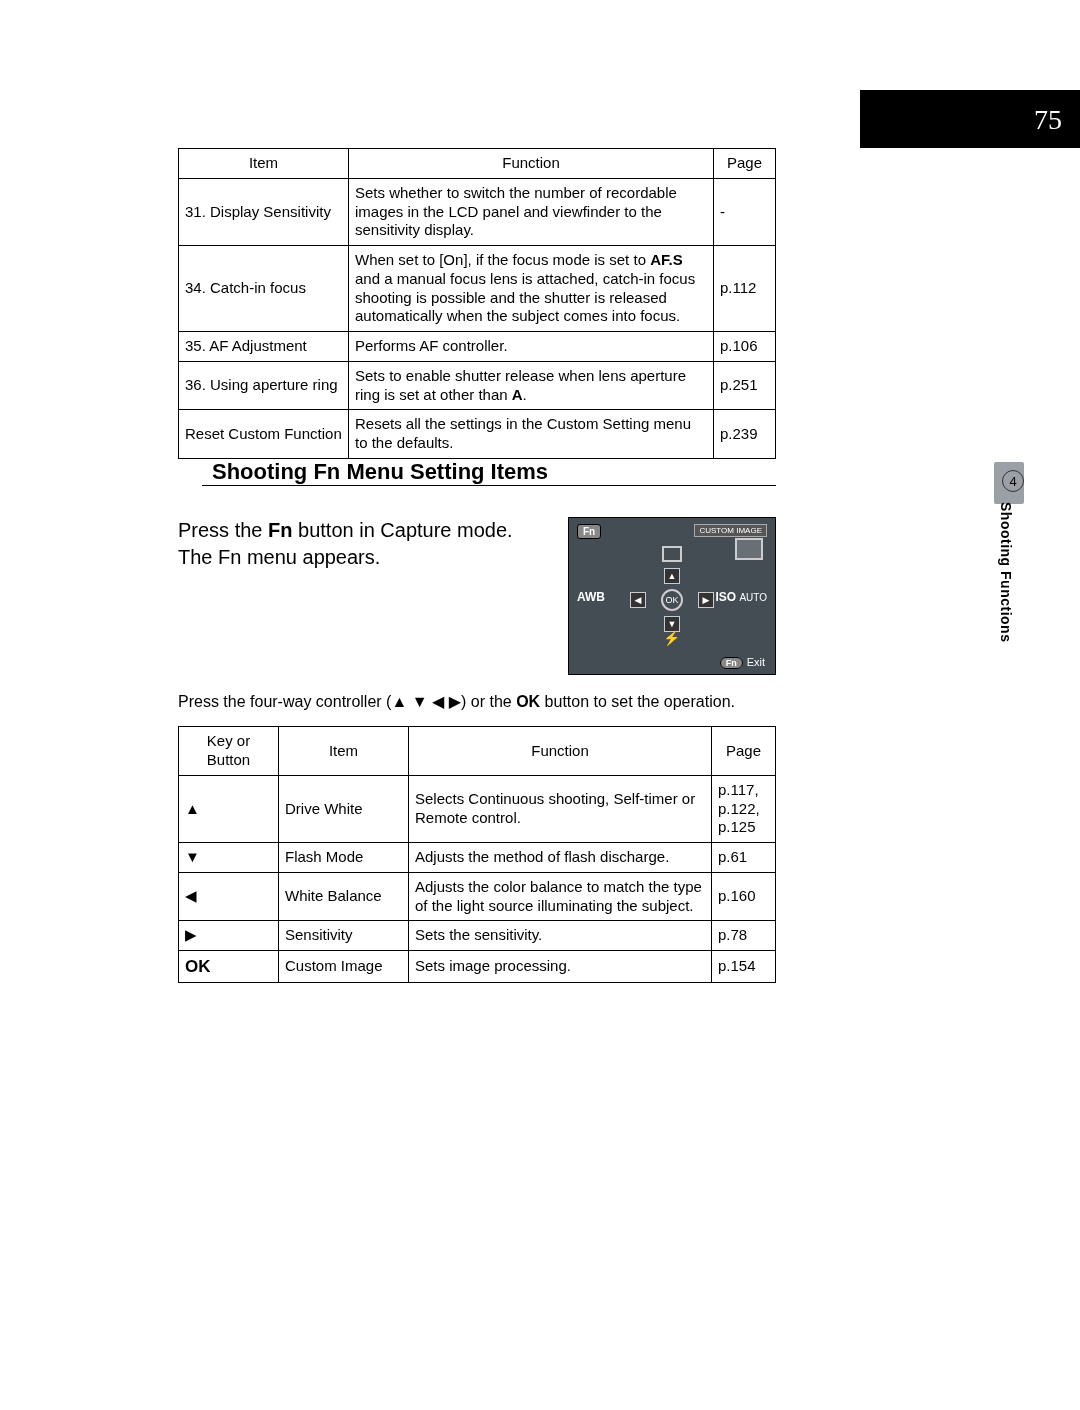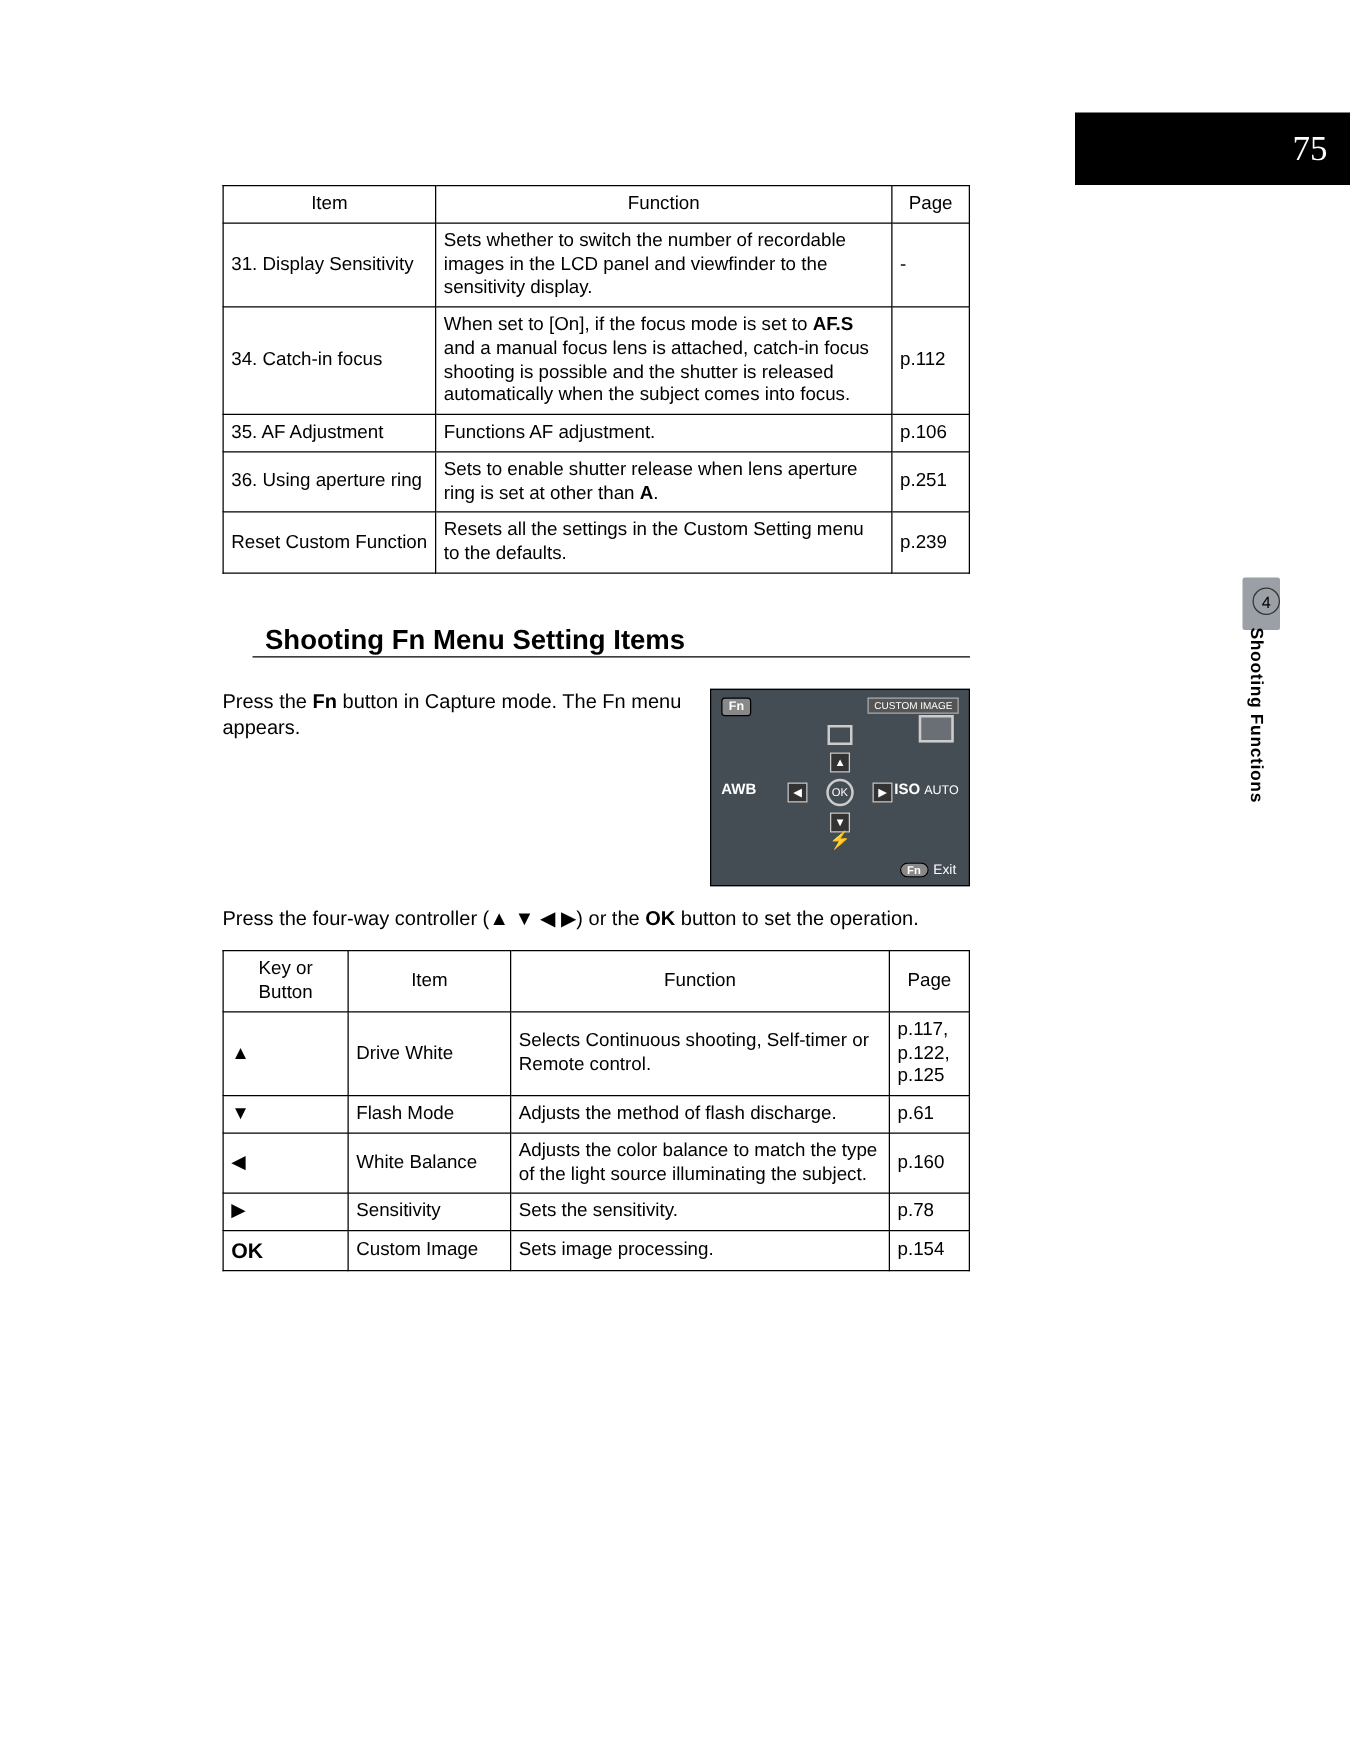--- a/index.html
+++ b/index.html
@@ -51,24 +51,23 @@
     line-height: 1.25;
   }
   table.tbl th {
     font-weight: normal;
     text-align: center;
   }
   .col-item1 { width: 170px; }
   .col-page1 { width: 62px; text-align: center; }
   td.center { text-align: center; }
   .headingbar {
-    margin-top: 34px;
     margin-bottom: 18px;
     display: flex;
-    align-items: center;
+    align-items: flex-start;
     height: 40px;
   }
   .headingbar .accent {
     width: 24px;
     background: #808080;
   }
   .headingbar .title {
     font-family: Arial, Helvetica, sans-serif;
     font-weight: bold;
     font-size: 22px;
@@ -77,21 +76,21 @@
     align-items: center;
     border-bottom: 1px solid #000;
     flex: 1;
   }
   .intro {
     display: flex;
     align-items: flex-start;
     gap: 20px;
     margin-bottom: 16px;
   }
-  .intro .txt { flex: 1; font-size: 16px; line-height: 1.35; }
+  .intro .txt { flex: 1; font-size: 20px; line-height: 1.35; }
   .fn-screen {
     width: 208px;
     height: 158px;
     background: #444c54;
     border: 1px solid #000;
     position: relative;
     color: #fff;
     font-size: 11px;
   }
   .fn-badge {
@@ -194,21 +193,21 @@
         <td>Sets whether to switch the number of recordable images in the LCD panel and viewfinder to the sensitivity display.</td>
         <td class="center">-</td>
       </tr>
       <tr>
         <td>34. Catch-in focus</td>
         <td><span>When set to [On], if the focus mode is set to </span><b class="inline">AF.S</b><span> and a manual focus lens is attached, catch-in focus shooting is possible and the shutter is released automatically when the subject comes into focus.</span></td>
         <td class="center">p.112</td>
       </tr>
       <tr>
         <td>35. AF Adjustment</td>
-        <td>Functions AF adjustment.</td>
+        <td>Performs AF controller.</td>
         <td class="center">p.106</td>
       </tr>
       <tr>
         <td>36. Using aperture ring</td>
         <td><span>Sets to enable shutter release when lens aperture ring is set at other than </span><b class="inline">A</b><span>.</span></td>
         <td class="center">p.251</td>
       </tr>
       <tr>
         <td>Reset Custom Function</td>
         <td>Resets all the settings in the Custom Setting menu to the defaults.</td>

